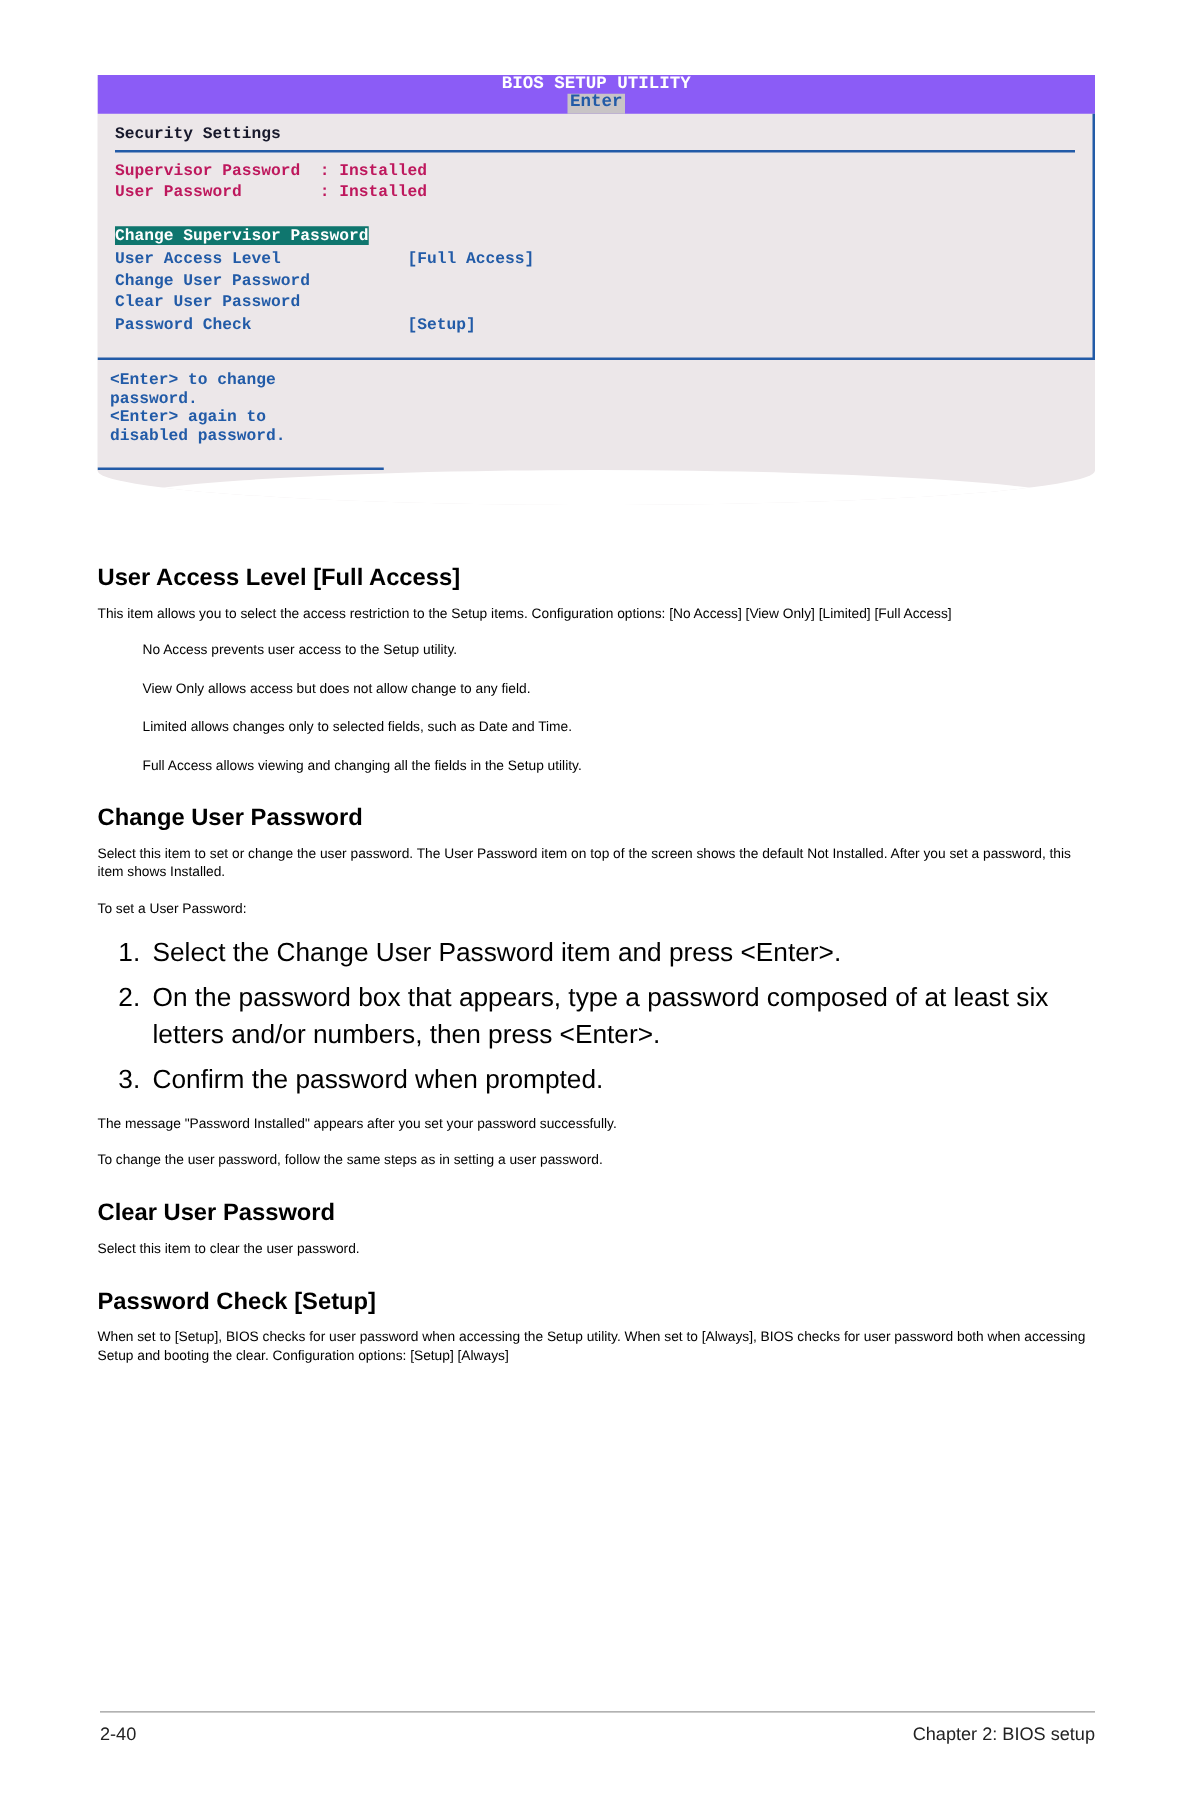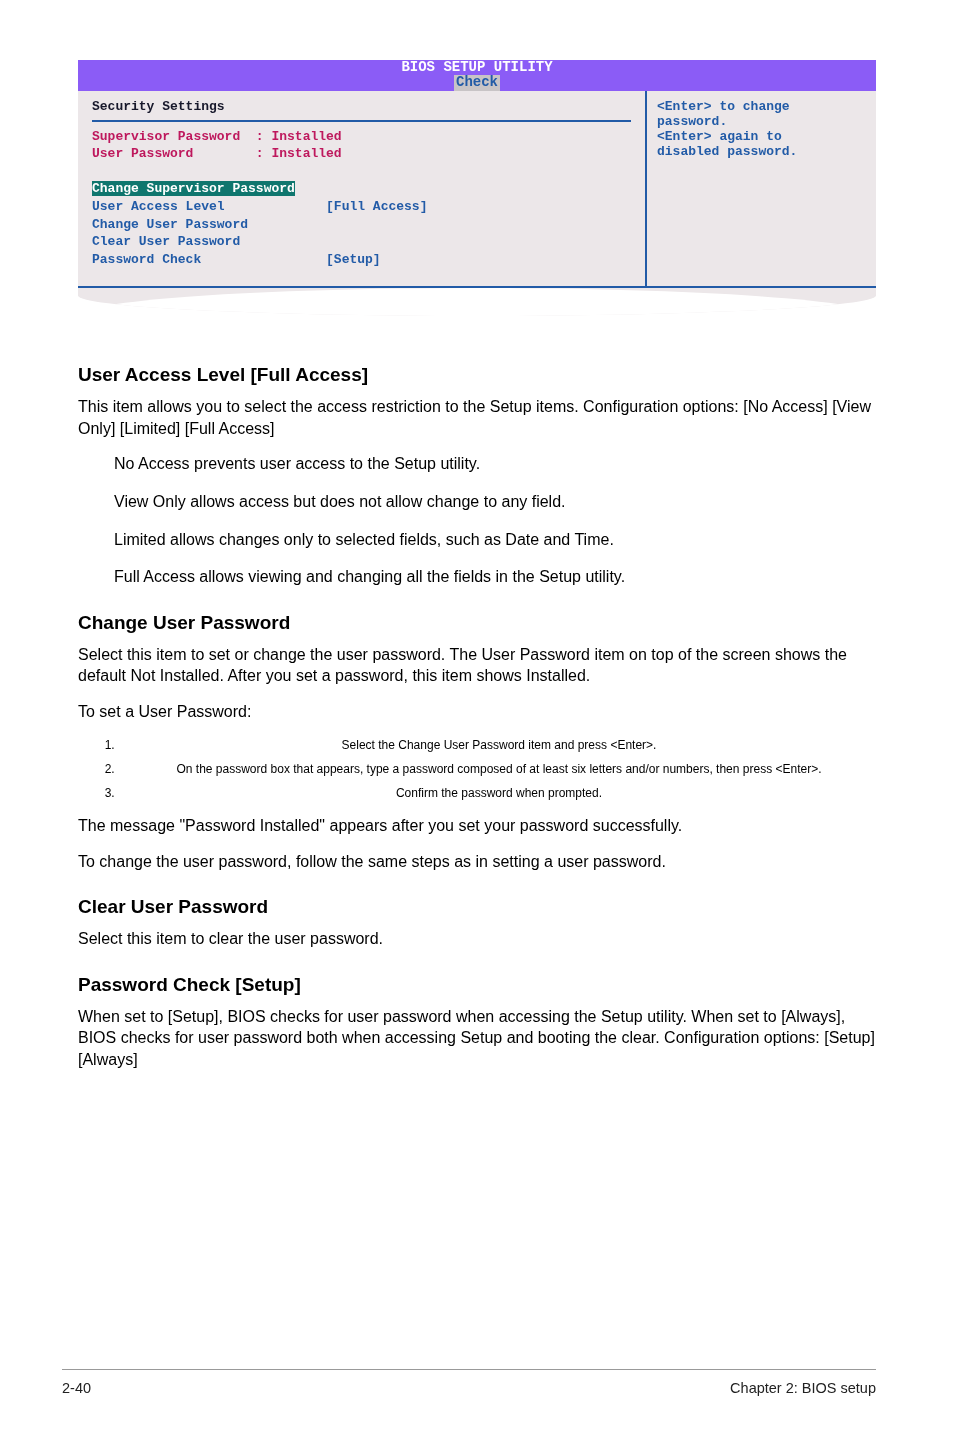--- a/index.html
+++ b/index.html
@@ -43,20 +43,21 @@
     background: #c8c4c6;
     color: #225ba7;
     padding: 0 2px;
   }
   .bios-body {
     display: flex;
     font-family: "Courier New", monospace;
     font-size: 13px;
     font-weight: bold;
     padding-bottom: 28px;
+    flex-direction: column;
   }
   .bios-left {
     flex: 1;
     border: 2px solid #225ba7;
     border-top: none;
     border-left: none;
     padding: 8px 14px 18px 14px;
   }
   .bios-right {
     width: 229px;
@@ -77,64 +78,63 @@
   .blue { color: #225ba7; }
   .white-on-blue { background: #0f766e; color: #fff; }
   .bios-row { white-space: pre; line-height: 1.35; }
 
   h3 {
     font-size: 19px;
     font-weight: bold;
     margin-bottom: 10px;
   }
   .body-text {
-    font-size: 16px;
+    font-size: 11px;
     line-height: 1.35;
     margin-bottom: 14px;
   }
   .indent {
     margin-left: 36px;
   }
   .indent .body-text {
     margin-bottom: 16px;
   }
   ol {
     list-style-position: outside;
     padding-left: 40px;
     margin-bottom: 14px;
   }
   ol li {
-    font-size: 12px;
+    font-size: 21px;
     line-height: 1.35;
     padding-left: 4px;
     margin-bottom: 8px;
-    text-align: center;
   }
   .section { margin-bottom: 24px; }
 
   .footer {
     position: absolute;
     bottom: 42px;
-    left: 62px;
+    left: 80px;
     right: 78px;
     border-top: 1px solid #999;
     padding-top: 10px;
     display: flex;
     justify-content: space-between;
     font-size: 14.5px;
     color: #222;
   }
 </style>
 </head>
 <body>
 
 <div class="bios-box">
   <div class="bios-header">
     <div>BIOS SETUP UTILITY</div>
-    <div><span class="bios-tab">Check</span></div>
+    <div><span class="bios-tab">Enter</span></div>
   </div>
   <div class="bios-body">
     <div class="bios-left">
       <div class="sec-title">Security Settings</div>
       <div class="bios-row gray">Supervisor Password  : Installed</div>
       <div class="bios-row gray">User Password        : Installed</div>
       <div class="bios-row">&nbsp;</div>
       <div class="bios-row"><span class="white-on-blue">Change Supervisor Password</span></div>
       <div class="bios-row blue"><span>User Access Level</span>             <span>[Full Access]</span></div>
       <div class="bios-row blue">Change User Password</div>

